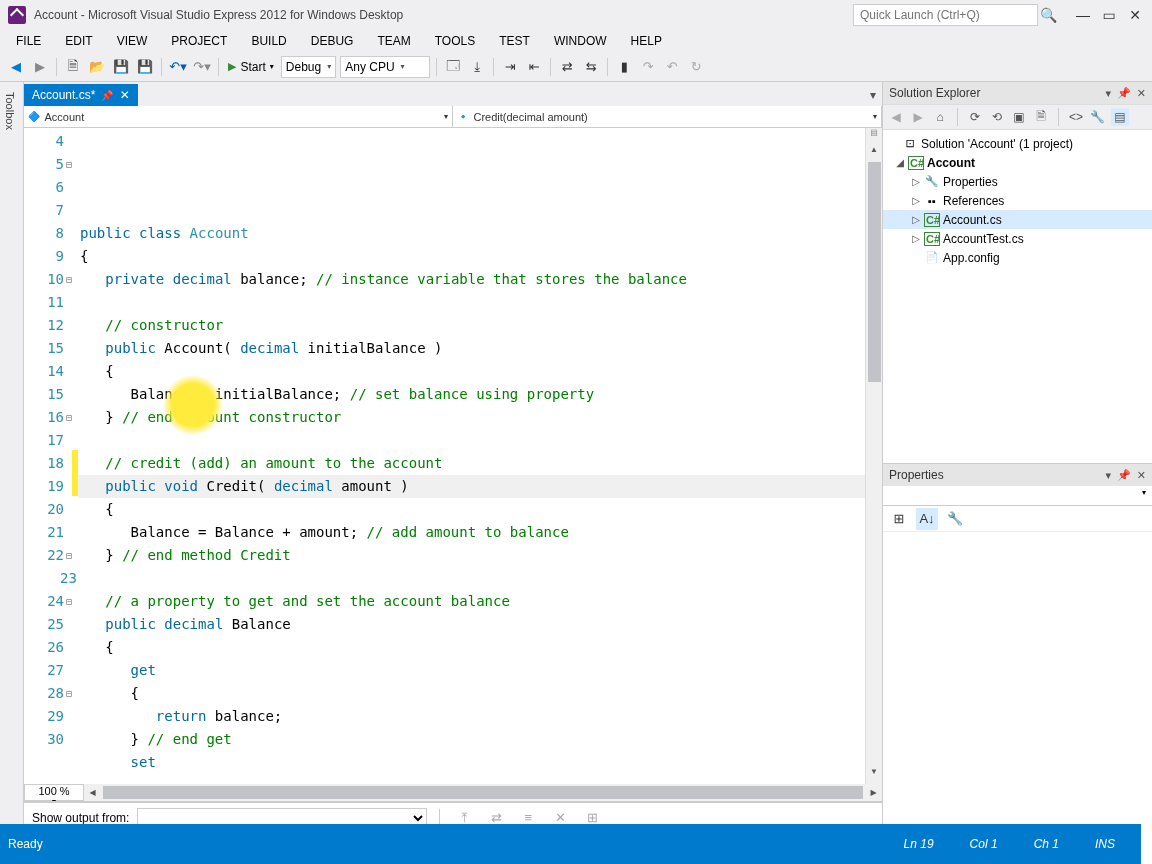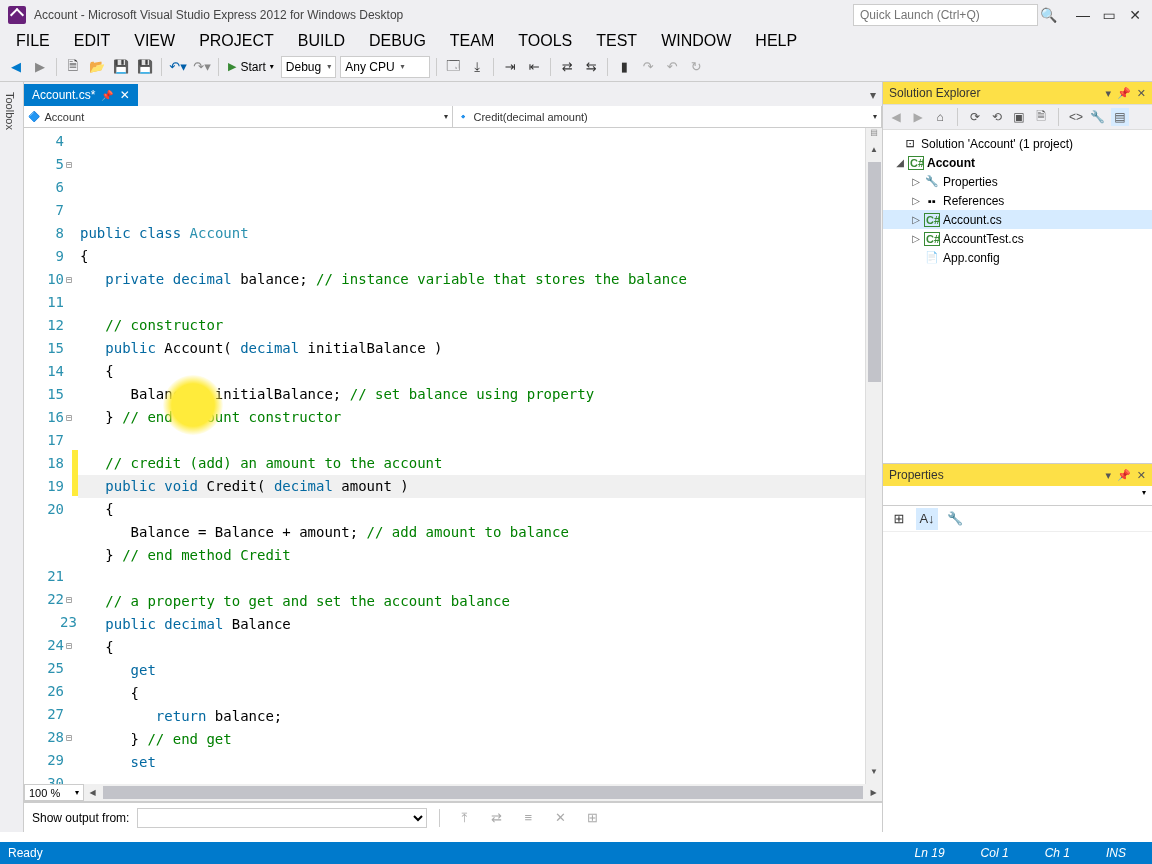--- a/index.html
+++ b/index.html
@@ -5,21 +5,21 @@
 * { margin: 0; padding: 0; box-sizing: border-box; }
 body { font-family: "Segoe UI", Tahoma, sans-serif; font-size: 12px; background: #fff; color: #000; width: 1152px; height: 864px; overflow: hidden; position: relative; }
 .titlebar { height: 30px; background: #efeff2; display: flex; align-items: center; padding: 0 4px; }
 .vs-logo { width: 18px; height: 18px; background: #68217a; border-radius: 2px; margin-right: 8px; margin-left: 4px; position: relative; }
 .vs-logo::before { content: ""; position: absolute; width: 8px; height: 8px; border: 2px solid white; border-bottom: none; border-right: none; transform: rotate(45deg); top: 4px; left: 4px; }
 .title-text { flex: 1; color: #444; font-size: 12px; }
 .quick-launch { width: 185px; height: 22px; background: #fff; border: 1px solid #ccc; padding: 2px 6px; color: #888; font-size: 12px; margin-right: 2px; }
 .search-icon { width: 18px; height: 18px; display: inline-flex; align-items: center; justify-content: center; font-size: 14px; color: #555; margin-right: 12px; }
 .win-btn { width: 26px; height: 22px; display: inline-flex; align-items: center; justify-content: center; font-size: 14px; color: #333; }
 .menubar { height: 22px; background: #efeff2; display: flex; align-items: center; padding: 0 4px; }
-.menubar span { padding: 3px 12px; font-size: 16px; color: #000; cursor: default; }
+.menubar span { padding: 3px 12px; font-size: 12px; color: #000; cursor: default; }
 .toolbar { height: 30px; background: #efeff2; display: flex; align-items: center; padding: 0 4px; border-bottom: 1px solid #ccc; }
 .tb-btn { width: 22px; height: 22px; display: inline-flex; align-items: center; justify-content: center; margin: 0 1px; font-size: 13px; color: #333; }
 .tb-sep { width: 1px; height: 18px; background: #ccc; margin: 0 4px; }
 .tb-start { display: inline-flex; align-items: center; height: 22px; padding: 0 4px; border: 1px solid transparent; }
 .tb-start .play { color: #388a34; font-size: 11px; margin-right: 4px; }
 .tb-drop { height: 22px; border: 1px solid #ccc; background: #fff; padding: 0 4px; font-size: 12px; display: inline-flex; align-items: center; margin: 0 2px; }
 .tb-drop .arrow { margin-left: 6px; font-size: 8px; color: #555; }
 .main-area { display: flex; height: 750px; }
 .toolbox-tab { width: 24px; background: #efeff2; border-right: 1px solid #ccc; padding-top: 6px; color: #444; font-size: 11px; }
 .toolbox-tab .vtext { writing-mode: vertical-lr; padding: 4px 4px; }
@@ -39,41 +39,41 @@
 .code-lines { flex: 1; font-family: Consolas, monospace; font-size: 14px; line-height: 23px; padding-top: 2px; white-space: pre; position: relative; }
 .highlight-line { position: absolute; left: 0; right: 0; height: 23px; background: #f0f0f0; z-index: 0; }
 .code-lines > div.codeline { position: relative; z-index: 1; padding-left: 2px; }
 .kw { color: #0369a1; }
 .type { color: #2b91af; }
 .cm { color: #008000; }
 .yellow-circle { position: absolute; width: 60px; height: 60px; background: radial-gradient(circle, #ffeb3b 0%, #ffeb3b 50%, rgba(255,235,59,0) 72%); border-radius: 50%; z-index: 5; pointer-events: none; }
 .vscroll { width: 17px; background: #f0f0f0; border-left: 1px solid #ddd; position: relative; }
 .vscroll .thumb { position: absolute; width: 13px; left: 2px; background: #c2c3c9; }
 .hscroll { height: 17px; background: #f0f0f0; display: flex; align-items: center; }
-.zoom-combo { width: 60px; height: 17px; border: 1px solid #ccc; background: #fff; font-size: 11px; padding: 0 4px; display: inline-flex; align-items: center; }
+.zoom-combo { width: 60px; height: 17px; border: 1px solid #ccc; background: #fff; font-size: 11px; padding: 0 4px; display: inline-flex; align-items: center; flex-direction: column; }
 .output-panel { border-top: 1px solid #ccc; background: #efeff2; }
 .output-header { height: 22px; display: flex; align-items: center; padding: 0 6px; font-size: 12px; color: #333; justify-content: space-between; }
 .output-body { height: 30px; background: #fff; border-top: 1px solid #ccc; display: flex; align-items: center; padding: 4px 8px; gap: 8px; font-size: 12px; }
 .out-drop { width: 290px; height: 20px; border: 1px solid #ccc; background: #fff; }
 .right-col { width: 270px; display: flex; flex-direction: column; border-left: 1px solid #ccc; }
-.panel-header { height: 22px; background: #fde047; display: flex; align-items: center; padding: 0 6px; font-size: 12px; color: #333; justify-content: space-between; }
+.panel-header { height: 22px; background: #e5e5e5; display: flex; align-items: center; padding: 0 6px; font-size: 12px; color: #333; justify-content: space-between; }
 .panel-header .pins { display: flex; gap: 6px; font-size: 11px; color: #555; }
 .sol-toolbar { height: 26px; background: #efeff2; border-top: 1px solid #ddd; border-bottom: 1px solid #ddd; display: flex; align-items: center; padding: 0 4px; gap: 4px; }
 .sol-toolbar .sb { width: 18px; height: 18px; display: inline-flex; align-items: center; justify-content: center; font-size: 12px; color: #555; }
 .sol-search { height: 22px; border: 1px solid #ccc; background: #fff; padding: 2px 6px; color: #888; font-size: 11px; margin: 2px; display: flex; align-items: center; justify-content: space-between; }
 .tree { flex: 1; background: #fff; padding: 4px 0; font-size: 12px; overflow: auto; }
 .tree-row { display: flex; align-items: center; height: 19px; padding-left: 6px; gap: 3px; }
 .tree-row.sel { background: #d6ebff; }
 .tree-row .tw { width: 10px; text-align: center; font-size: 10px; color: #555; }
 .tree-row .ic { width: 16px; text-align: center; font-size: 11px; }
 .cs-ic { color: #388a34; font-weight: bold; font-size: 10px; border: 1px solid #388a34; padding: 0 1px; }
 .prop-panel { border-top: 1px solid #ccc; background: #fff; flex-shrink: 0; }
 .prop-body { height: 300px; background: #fff; }
 .prop-toolbar { height: 26px; display: flex; align-items: center; padding: 4px; gap: 4px; border-bottom: 1px solid #eee; }
-.statusbar { position: absolute; bottom: 0; left: 0; right: 0; height: 22px; background: #007acc; color: #fff; display: flex; align-items: center; padding: 0 8px; font-size: 12px; }
+.statusbar { position: absolute; bottom: 0; left: 0; right: 11px; height: 40px; background: #007acc; color: #fff; display: flex; align-items: center; padding: 0 8px; font-size: 12px; }
 .statusbar .sp { flex: 1; }
 .statusbar .cell { padding: 0 18px; font-style: italic; }
 </style>
 </head>
 <body>
 
 <div class="titlebar">
   <div class="vs-logo"></div>
   <div class="title-text">Account - Microsoft Visual Studio Express 2012 for Windows Desktop</div>
   <input class="quick-launch" placeholder="Quick Launch (Ctrl+Q)" style="">
@@ -180,21 +180,21 @@
           <div style="position: relative; text-align: right;">11</div>
           <div style="position: relative;">12</div>
           <div style="position: relative;">15</div>
           <div style="position: relative;">14</div>
           <div style="position: relative;">15</div>
           <div style="position: relative;">16<span class="gut-outline" style="top: 0px; position: absolute;">⊟</span></div>
           <div style="position: relative;">17</div>
           <div style="position: relative;">18</div>
           <div style="position: relative;">19</div>
           <div style="position: relative;">20</div>
-          <div style="position: relative; margin-top: 44px;">21</div>
+          <div style="position: relative;">21</div>
           <div style="position: relative;">22<span class="gut-outline" style="top: 0px; position: absolute;">⊟</span></div>
           <div style="position: relative; margin-left: 36px;">23</div>
           <div style="position: relative;">24<span class="gut-outline" style="top: 0px; position: absolute;">⊟</span></div>
           <div style="position: relative;">25</div>
           <div style="position: relative;">26</div>
           <div style="position: relative;">27</div>
           <div style="position: relative;">28<span class="gut-outline" style="top: 0px; position: absolute;">⊟</span></div>
           <div style="position: relative;">29</div>
           <div style="position: relative;">30</div>
         </div>

